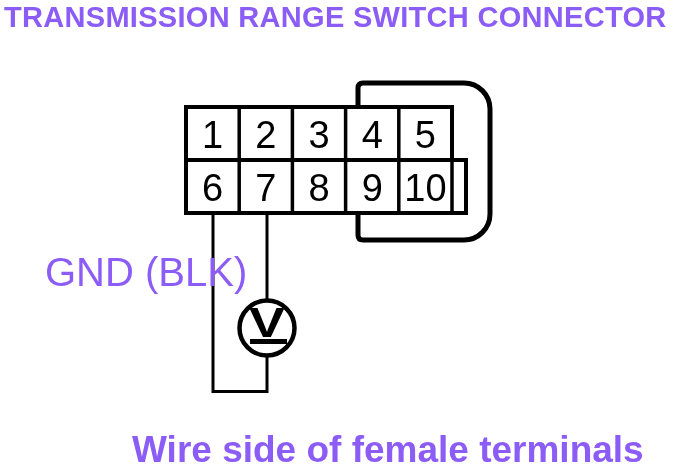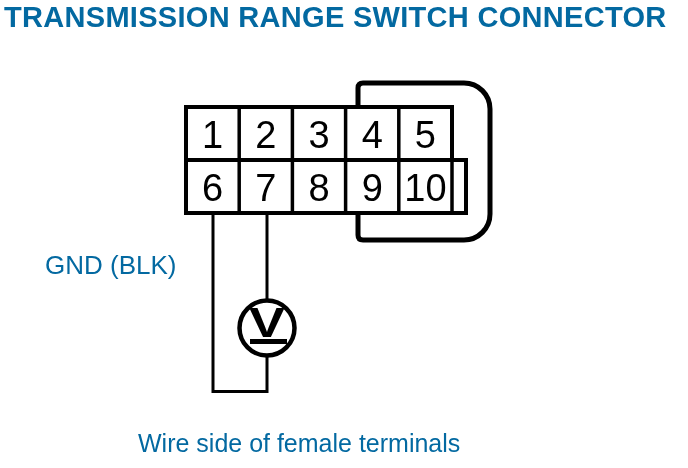--- a/index.html
+++ b/index.html
@@ -1,30 +1,30 @@
 <!DOCTYPE html>
 <html><head>
 <meta charset="utf-8">
 <style>
   html,body{margin:0;padding:0;background:#ffffff;}
   .stage{
     position:relative;width:688px;height:462px;background:#ffffff;
-    font-family:"Liberation Sans",sans-serif;color:#0369a1;overflow:hidden;text-align:right;
+    font-family:"Liberation Sans",sans-serif;color:#8b5cf6;overflow:hidden;text-align:right;
   }
   .title{
     position:absolute;left:4px;top:3px;font-size:29px;font-weight:bold;
     line-height:1;white-space:nowrap;letter-spacing:0.3px;
   }
   .wire-label{
-    position:absolute;top:252px;font-size:26px;line-height:1;white-space:nowrap;
+    position:absolute;top:252px;font-size:40px;line-height:1;white-space:nowrap;
   }
   .wire-label.gnd{left:45px;}
   .wire-label.atpp{left:281px;}
   .caption{
-    position:absolute;left:138px;top:431px;font-size:25px;line-height:1;white-space:nowrap;
+    position:absolute;left:132px;top:431px;font-size:37px;line-height:1;white-space:nowrap;font-weight:bold;
   }
   svg.diagram{position:absolute;left:0;top:0;}
   svg text{font-family:"Liberation Sans",sans-serif;}
   .pin-num{font-size:38px;fill:#000000;}
   .meter-v{font-size:43px;font-weight:bold;fill:#000000;}
   .outline{fill:#ffffff;stroke:#000000;}
 </style>
 </head>
 <body>
 

